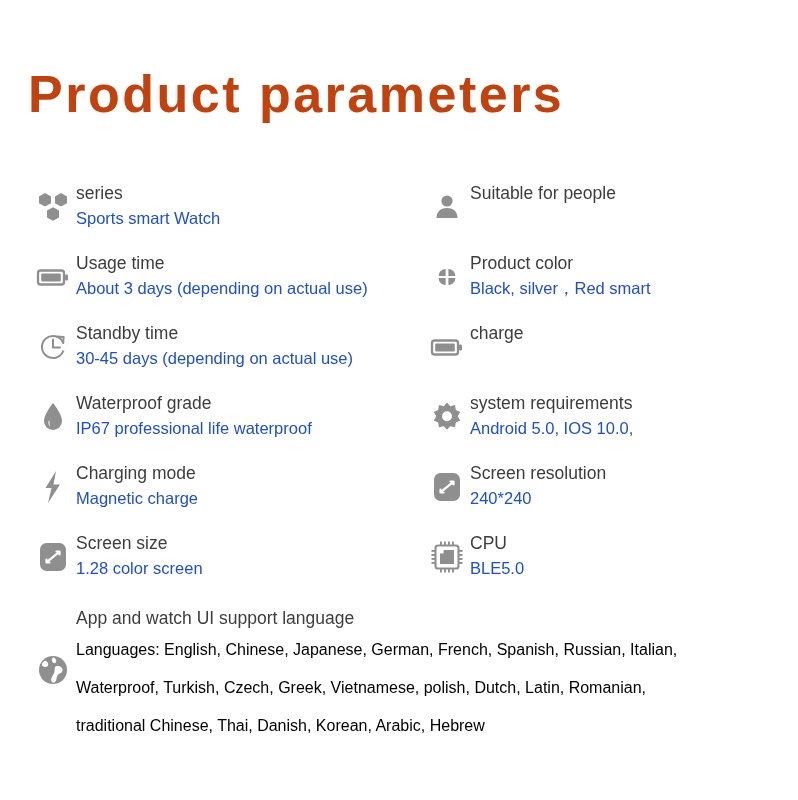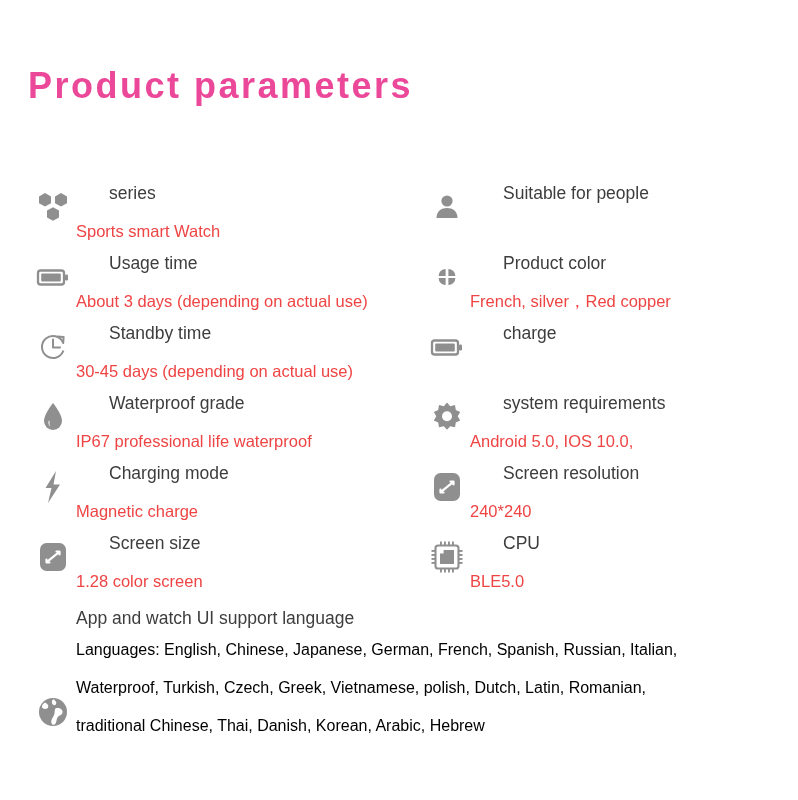--- a/index.html
+++ b/index.html
@@ -18,23 +18,23 @@
     width: 798px;
     height: 800px;
     background: #ffffff;
   }
 
   
   .title {
     position: absolute;
     left: 28px;
     top: 68px;
-    font-size: 36px;
+    font-size: 52px;
     font-weight: bold;
-    color: #ec4899;
+    color: #c2410c;
     letter-spacing: 2.5px;
     line-height: 1;
     white-space: nowrap;
     font-family: "Liberation Sans", sans-serif;
   }
 
   
   .spec-grid {
     position: absolute;
     left: 0;
@@ -66,38 +66,37 @@
     display: flex;
     flex-direction: column;
     justify-content: flex-start;
     padding-top: 1px;
   }
   .spec-label {
     font-size: 17.5px;
     color: #3d3d3d;
     line-height: 24px;
     white-space: nowrap;
-    margin-left: 33px;
   }
   .spec-value {
     font-size: 16.5px;
-    color: #ef4444;
+    color: #1d4ed8;
     line-height: 24px;
     white-space: nowrap;
-    margin-top: 14px;
+    margin-top: 1px;
   }
 
   
   .lang-block {
     position: absolute;
     left: 30px;
     top: 605px;
     width: 740px;
     display: flex;
-    align-items: flex-end;
+    align-items: center;
   }
   .lang-icon {
     width: 46px;
     min-width: 46px;
     height: 50px;
     display: flex;
     align-items: flex-start;
     justify-content: center;
     padding-top: 6px;
   }
@@ -173,21 +172,21 @@
       <div class="spec-icon">
         <svg width="32" height="32" viewBox="0 0 32 32">
           <path d="M14.6 15 L14.6 8 A7 7 0 0 0 7.6 15 Z" fill="#8f8f8f"></path>
           <path d="M17.4 15 L17.4 8 A7 7 0 0 1 24.4 15 Z" fill="#8f8f8f"></path>
           <path d="M14.6 17 L14.6 24 A7 7 0 0 1 7.6 17 Z" fill="#8f8f8f"></path>
           <path d="M17.4 17 L17.4 24 A7 7 0 0 0 24.4 17 Z" fill="#8f8f8f"></path>
         </svg>
       </div>
       <div class="spec-text">
         <div class="spec-label">Product color</div>
-        <div class="spec-value">French, silver，Red  copper</div>
+        <div class="spec-value">Black, silver，Red  smart</div>
       </div>
     </div>
 
     <div class="spec-row">
       <div class="spec-icon">
         <svg width="34" height="34" viewBox="0 0 34 34">
           <path d="M27 12.5 A11 11 0 1 0 27.4 20.5" fill="none" stroke="#8f8f8f" stroke-width="2"></path>
           <polyline points="21.5,6.5 27.6,7 27.2,13.1" fill="none" stroke="#8f8f8f" stroke-width="2" stroke-linecap="round" stroke-linejoin="round"></polyline>
           <polyline points="17,9.5 17,17.5 24,17.5" fill="none" stroke="#8f8f8f" stroke-width="2" stroke-linecap="round" stroke-linejoin="round"></polyline>
         </svg>

